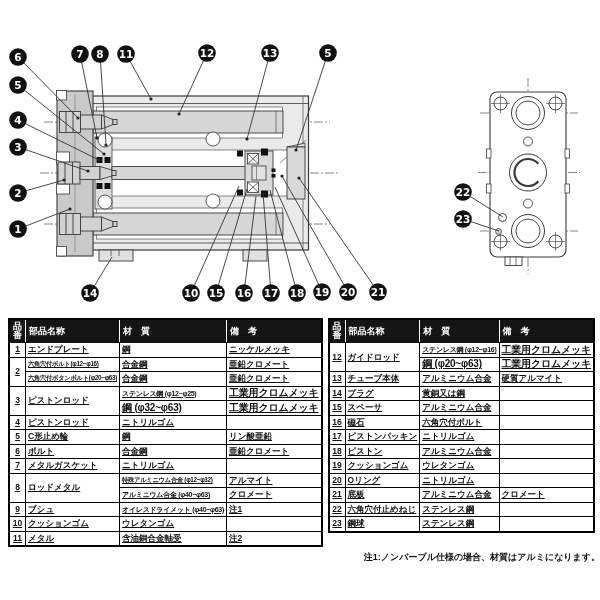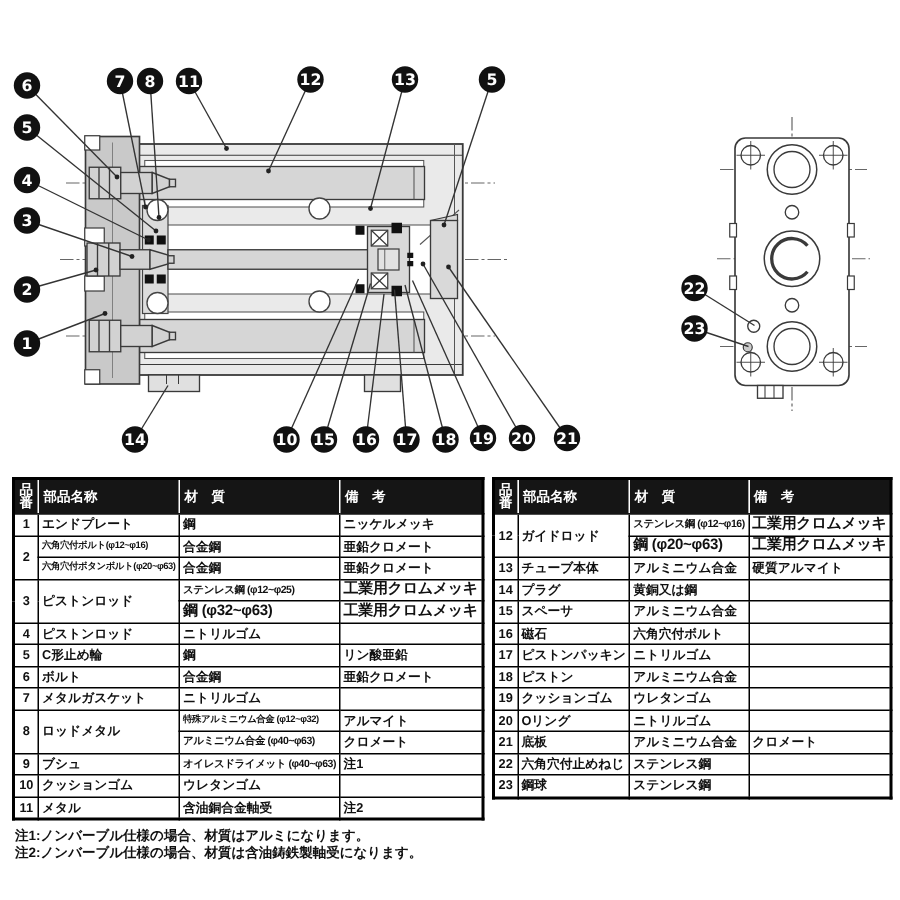--- a/index.html
+++ b/index.html
@@ -1,34 +1,34 @@
 <!DOCTYPE html>
 <html><head>
 <meta charset="utf-8">
 <style>
   html,body{margin:0;padding:0;background:#fff;}
   body{width:600px;height:600px;font-family:"Liberation Sans","DejaVu Sans",sans-serif;color:#111;}
   .page{width:600px;height:600px;background:#fff;overflow:hidden;}
   .drawing-wrap{width:600px;height:316px;}
   svg text.co{font-family:"DejaVu Sans","Liberation Sans",sans-serif;font-weight:bold;fill:#fff;font-size:10.5px;}
-  .tables{display:flex;align-items:flex-start;padding:2px 6px 0 8px;gap:5px;}
+  .tables{display:flex;align-items:flex-start;padding:2px 6px 0 8px;gap:5px;text-decoration:underline;}
   table{border-collapse:collapse;table-layout:fixed;}
   table,td,th{border:1px solid #000;}
   table{border-width:2px;}
   th{background:#151515;color:#fff;font-size:9px;font-weight:bold;text-align:left;padding:2px 3px;height:13px;border-color:#151515;border-right:1px solid #fff;line-height:1;}
   th:last-child{border-right:1px solid #ef4444;}
   td{font-size:8.5px;font-weight:bold;padding:0 2px;height:13.5px;line-height:1.05;white-space:nowrap;overflow:hidden;}
   td.num{text-align:center;}
   td.sm1{font-size:7px;letter-spacing:-0.3px;}
   td.sm2{font-size:6.3px;letter-spacing:-0.3px;}
   td.sm3{font-size:10px;letter-spacing:-0.2px;}
   .t-left col.c1{width:29px}.t-left col.c2{width:93px}.t-left col.c3{width:94px}.t-left col.c4{width:69px}
   .t-right col.c1{width:31px}.t-right col.c2{width:94px}.t-right col.c3{width:94px}.t-right col.c4{width:73px}
   .notes{padding:5px 0 0 10px;}
-  .notes div{font-size:9px;font-weight:bold;line-height:1.25;}
+  .notes div{font-size:9px;font-weight:bold;line-height:1.25;text-align:right;}
 </style>
 </head>
 <body>
 
 <div class="page">
 
   <div class="drawing-wrap">
   <svg viewBox="0 0 600 318" width="600" height="318" xmlns="http://www.w3.org/2000/svg">
     <g stroke-linecap="butt" stroke-linejoin="miter">
 
@@ -511,16 +511,15 @@
             <td>鋼球</td>
             <td>ステンレス鋼</td>
             <td></td>
           </tr>
     </tbody>
       </table>
   </div>
 
   <div class="notes">
     <div>注1:ノンバーブル仕様の場合、材質はアルミになります。</div>
-    <div>注2:ノンバーブル仕様の場合、材質は含油鋳鉄製軸受になります。</div>
   </div>
 
 </div>
 
 </body></html>

